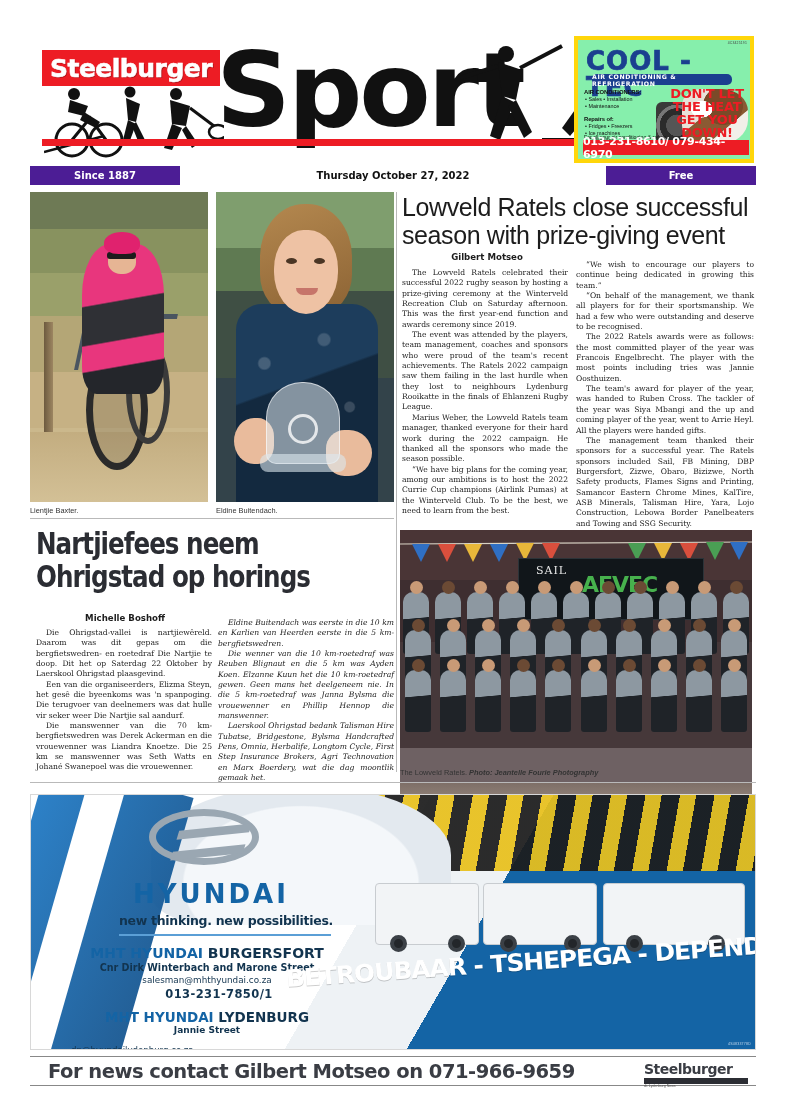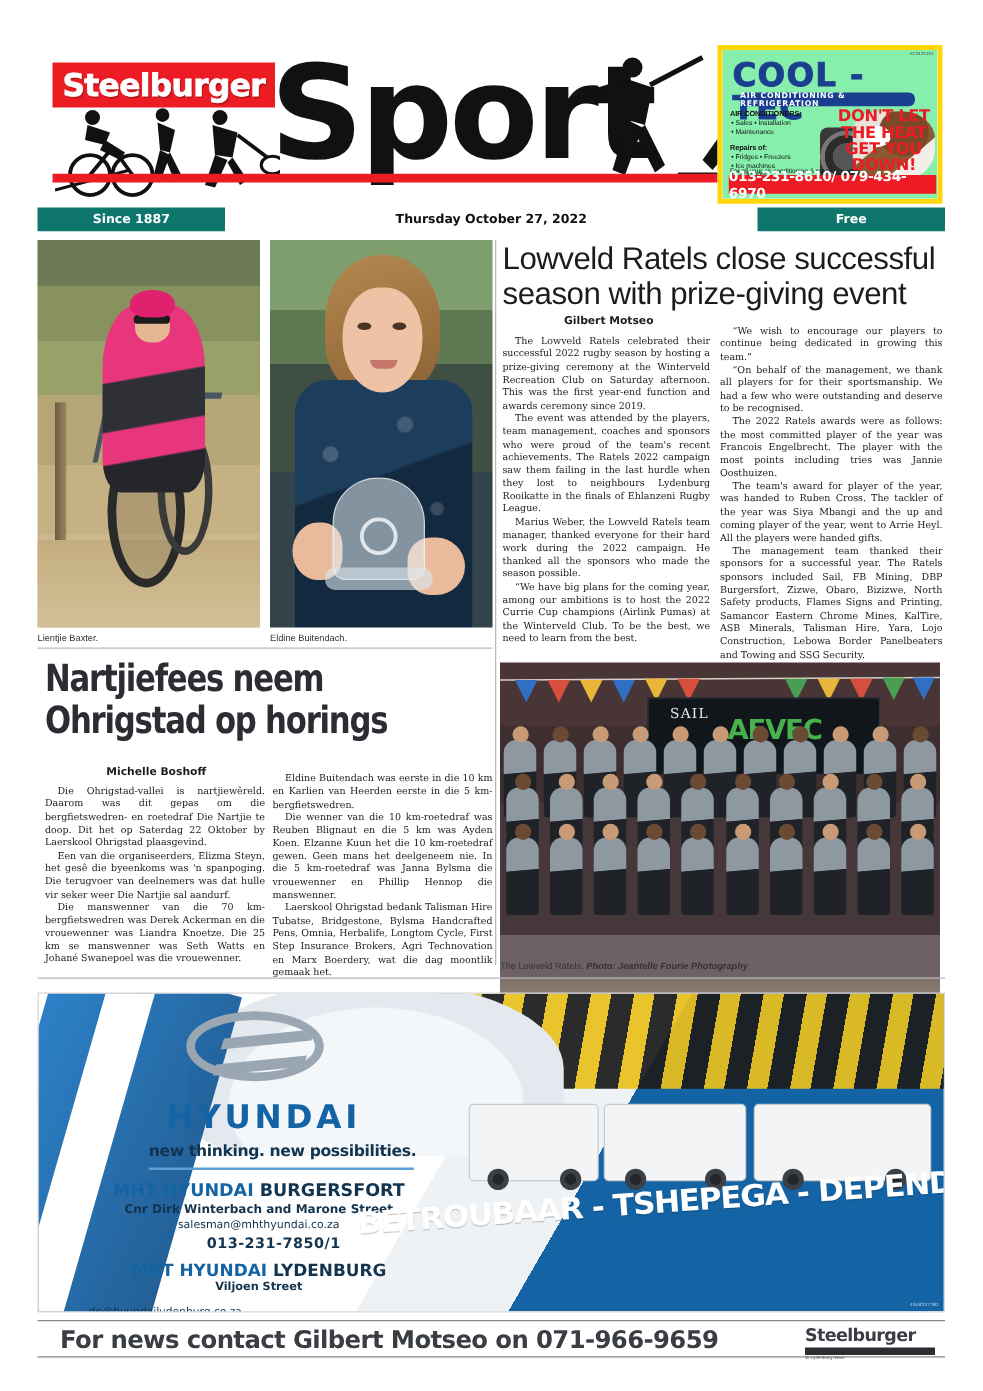--- a/index.html
+++ b/index.html
@@ -131,21 +131,21 @@
       linear-gradient(140deg, #e8e2da 0 40%, #8a5a33 41% 68%, #f2efe9 69% 100%);
     border-radius: 30% 40% 45% 35%;
   }
 
   
   .datebar {
     position: absolute; left: 30px; top: 166px; width: 726px; height: 19px;
     display: flex; align-items: stretch;
   }
   .db-left, .db-right {
-    background: #0f766e; color: #fff;
+    background: #4c1d95; color: #fff;
     display: flex; align-items: center; justify-content: center;
     font-weight: bold; font-size: 10px;
     font-family: "DejaVu Sans", sans-serif;
   }
   .db-left { width: 150px; }
   .db-right { width: 150px; }
   .db-mid {
     flex: 1; background: #ffffff; color: #111;
     display: flex; align-items: center; justify-content: center;
     font-weight: bold; font-size: 10px;
@@ -298,21 +298,21 @@
     transform: scaleX(0.82);
     transform-origin: left top;
   }
   .nart-byline {
     position: absolute; left: 36px; top: 613px; width: 178px;
     text-align: center;
     font-size: 8.6px; font-weight: bold; color: #1c1c1c;
     font-family: "DejaVu Sans", sans-serif;
   }
   .nt-c1 { left: 36px; top: 628px; width: 176px; }
-  .nt-c2 { left: 218px; top: 618px; width: 176px; }
+  .nt-c2 { left: 218px; top: 618px; width: 176px; font-style: italic; }
 
   
   .photo-team {
     left: 400px; top: 530px; width: 352px; height: 280px;
     background: linear-gradient(180deg, #4a3536 0 18%, #3e2e30 18% 40%, #46383a 40% 78%, #6e6163 78% 100%);
   }
   .tp-banner {
     position: absolute; left: 118px; top: 28px; width: 186px; height: 62px;
     background: #11161a; border: 1px solid #2c3338;
   }
@@ -738,21 +738,21 @@
     <div class="hy-b1">
       <span>MHT HYUNDAI </span><span class="dark">BURGERSFORT</span>
     </div>
     <div class="hy-b1s">Cnr Dirk Winterbach and Marone Street</div>
     <div class="hy-b1e">salesman@mhthyundai.co.za</div>
     <div class="hy-b1p">013-231-7850/1</div>
 
     <div class="hy-b2">
       <span>MHT HYUNDAI </span><span class="dark">LYDENBURG</span>
     </div>
-    <div class="hy-b2s">Viljoen Street</div>
+    <div class="hy-b2s">Jannie Street</div>
     <div class="hy-b2e">dp@hyundailydenburg.co.za</div>
     <div class="hy-b2p">013-492-2973</div>
 
     <div class="hy-truck hy-t1">
       <div class="hy-wheel" style="left:14px;"></div>
       <div class="hy-wheel" style="left:72px;"></div>
     </div>
     <div class="hy-truck hy-t2">
       <div class="hy-wheel" style="left:16px;"></div>
       <div class="hy-wheel" style="left:80px;"></div>

